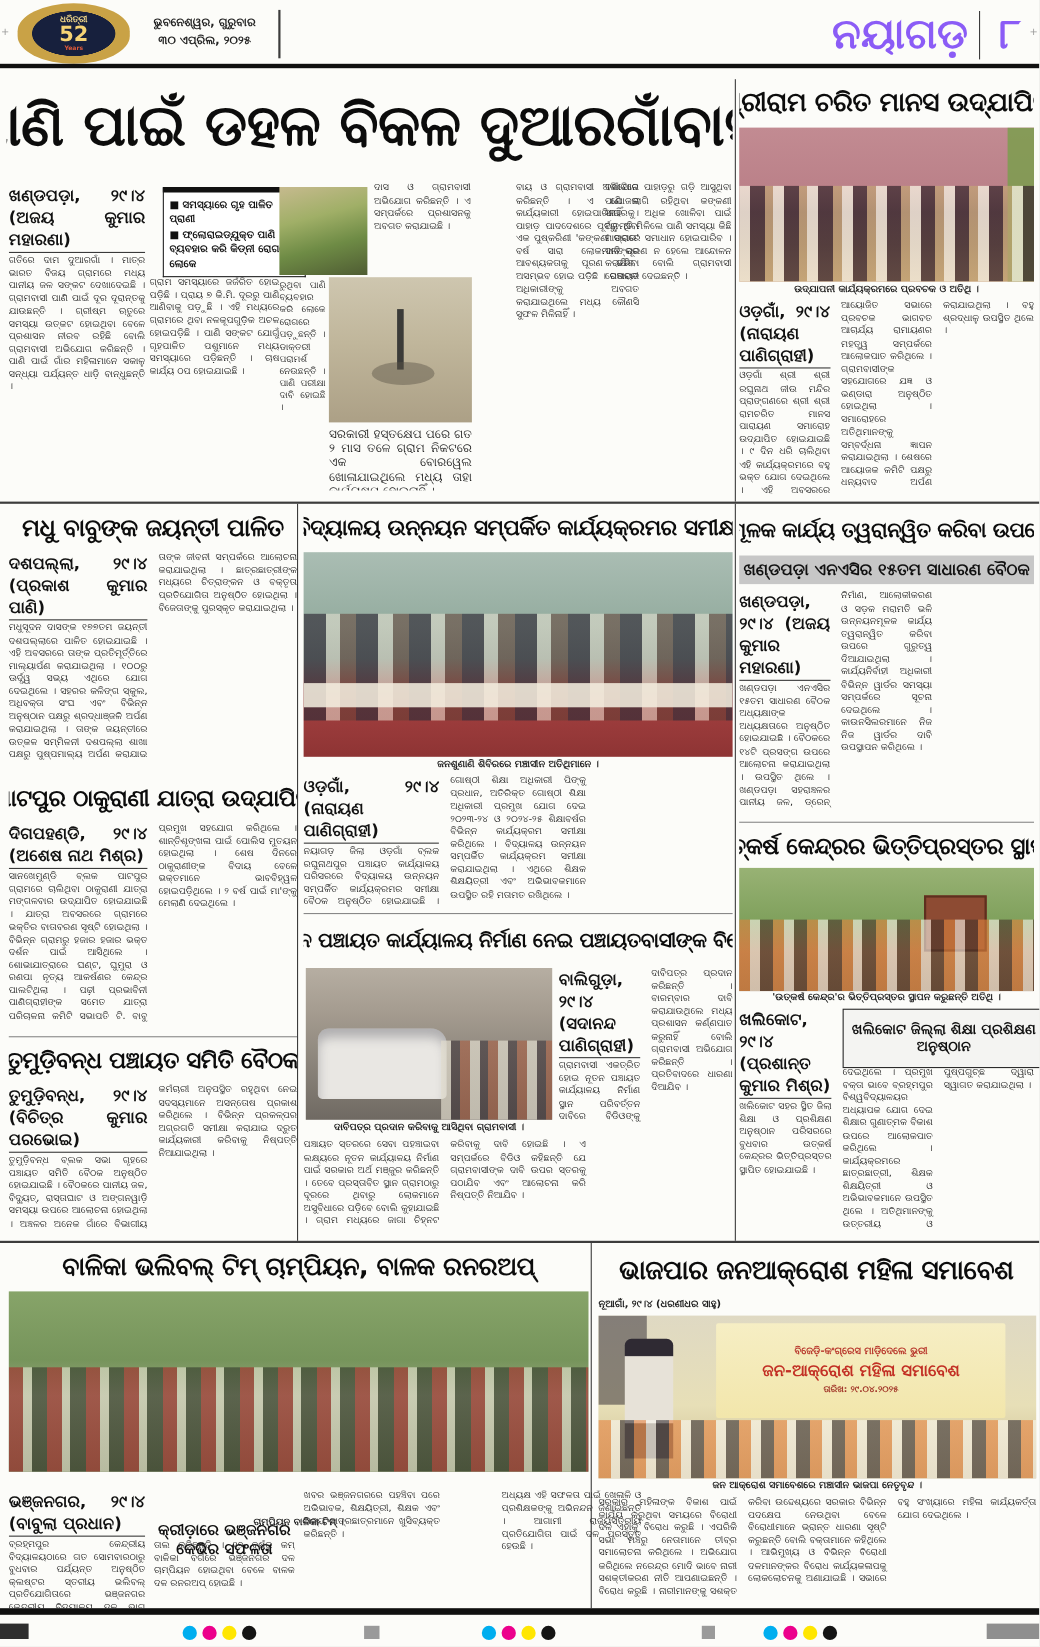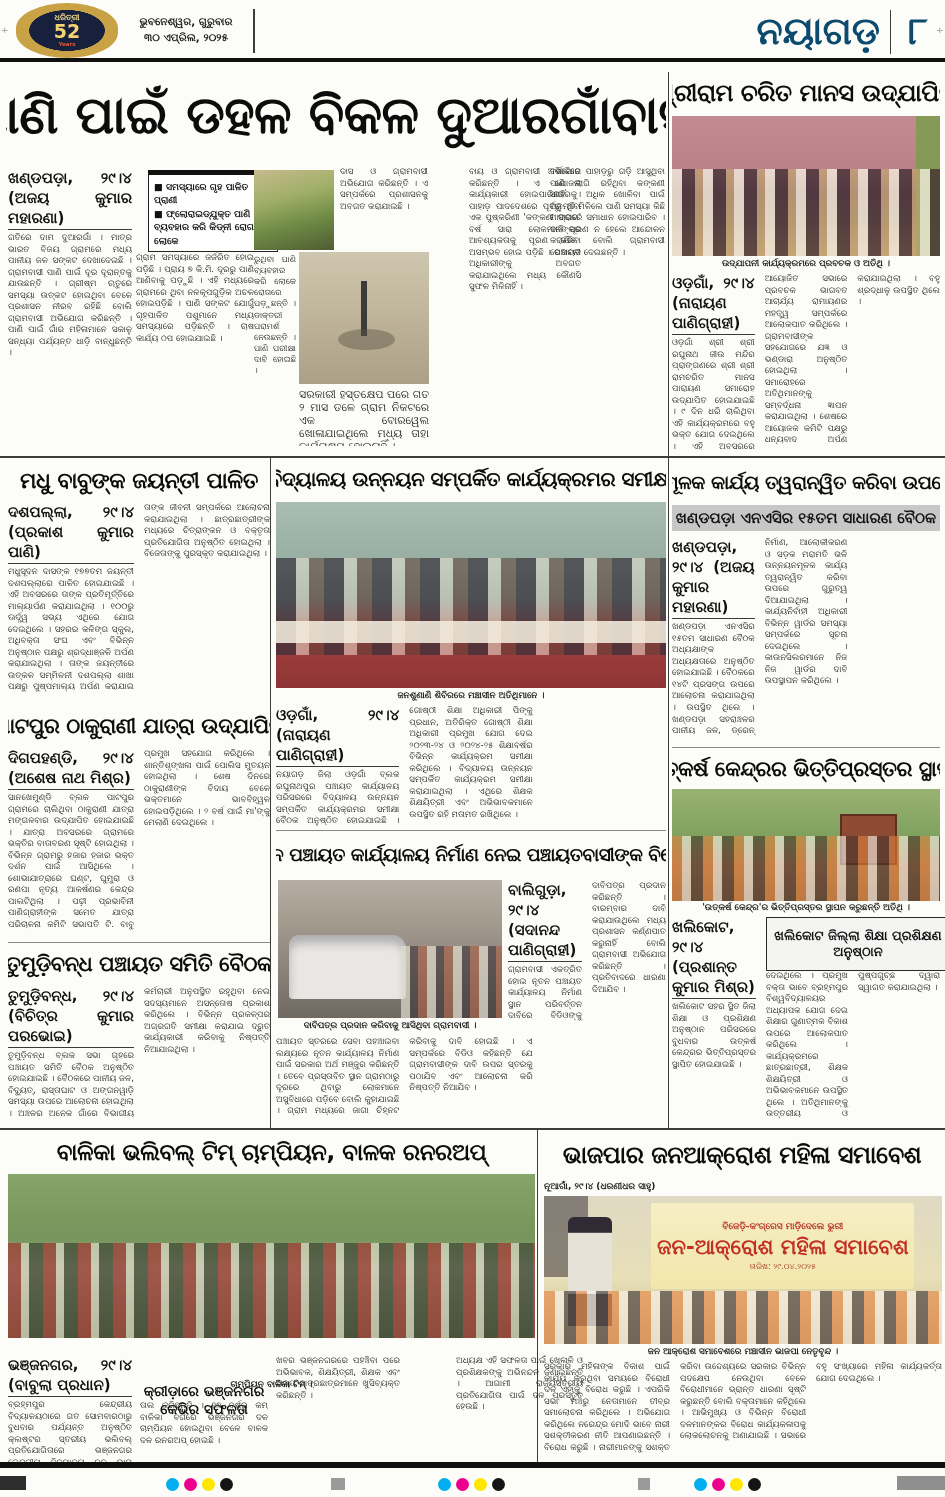--- a/index.html
+++ b/index.html
@@ -20,21 +20,21 @@
   .bullet-box{border:1px solid #222;border-top:5px solid #111;background:#fff;padding:5px 5px;font-size:9.3px;font-weight:700;line-height:1.45;color:#111;}
   .gray-subhead{background:#c7c7c7;font-weight:700;text-align:center;color:#111;display:flex;align-items:center;justify-content:center;white-space:nowrap;overflow:hidden;}
   .boxed-subhead{border:1px solid #2a2a2a;background:#f4f4f2;font-weight:700;text-align:center;color:#111;display:flex;align-items:center;justify-content:center;padding:2px 4px;}
   .plain-subhead{font-weight:700;text-align:center;color:#101010;line-height:1.25;}
   
   .logo{border-radius:50%/46%;background:radial-gradient(ellipse at center,#17203d 0 52%,#c9a246 53% 72%,#e6c878 73% 86%,#b7933f 87% 100%);display:flex;flex-direction:column;align-items:center;justify-content:center;}
   .logo .t1{font-size:8px;color:#f3d98b;font-weight:700;line-height:1;}
   .logo .t2{font-size:19px;color:#f5d374;font-weight:700;line-height:1.05;}
   .logo .t3{font-size:5.5px;color:#e05a3a;font-weight:700;line-height:1;}
   .masthead-date{font-size:10.5px;font-weight:700;text-align:center;line-height:1.55;color:#222;}
-  .edition{font-weight:700;color:#0c4a6e;}
+  .edition{font-weight:700;color:#8b5cf6;}
   .regmark{color:#9a9a9a;font-size:9px;line-height:1;}
   
   .ph-sriram{background:linear-gradient(180deg,#c28b92 0%,#bb8189 38%,#8a626a 55%,#9a7767 76%,#c7a078 100%);}
   .ph-sriram .fig{height:62%;background:repeating-linear-gradient(90deg,rgba(246,240,224,.78) 0 10px,rgba(58,40,46,.72) 10px 23px,rgba(196,166,118,.7) 23px 31px);}
   .ph-sriram .greenstrip{position:absolute;right:0;top:0;width:9%;height:100%;background:#7b9e4d;opacity:.85;}
   .ph-cow{background:linear-gradient(165deg,#c6ba8e 0%,#a0af67 35%,#6e8b45 65%,#4f5c33 100%);}
   .ph-well{background:linear-gradient(180deg,#cec6af 0%,#c0b69b 45%,#aca086 100%);}
   .ph-well .pipe{position:absolute;left:48%;top:22%;width:6px;height:42%;background:#3b3b38;}
   .ph-well .mound{position:absolute;left:30%;top:58%;width:44%;height:16%;background:rgba(90,85,70,.45);border-radius:50%;}
   .ph-school{background:linear-gradient(180deg,#aabdb3 0%,#94ac9f 36%,#80958b 52%,#a34040 72%,#8e3434 100%);}
@@ -47,22 +47,22 @@
   .ph-utkarsh .fig{height:58%;background:repeating-linear-gradient(90deg,rgba(221,131,61,.6) 0 10px,rgba(250,245,235,.6) 10px 19px,rgba(72,52,42,.6) 19px 31px);}
   .ph-utkarsh .brick{position:absolute;right:16%;top:22%;width:20%;height:42%;background:#8d4b33;border:2px solid #5e2f1e;}
   .ph-vb{background:linear-gradient(180deg,#87a469 0%,#76945b 38%,#98a57f 58%,#707f56 100%);}
   .ph-vb .fig{height:58%;background:repeating-linear-gradient(90deg,rgba(164,42,42,.62) 0 13px,rgba(242,236,221,.55) 13px 21px,rgba(42,46,36,.55) 21px 35px);}
   .ph-rally{background:linear-gradient(180deg,#dfd9c3 0%,#e7dfb7 55%,#cabb90 100%);}
   .ph-rally .curtain{position:absolute;left:0;top:0;width:11%;height:55%;background:rgba(42,36,46,.5);}
   .ph-rally .fig{height:36%;background:repeating-linear-gradient(90deg,rgba(230,122,52,.55) 0 11px,rgba(250,246,238,.6) 11px 20px,rgba(52,44,48,.6) 20px 32px);}
   .ph-rally .speaker{position:absolute;left:6%;top:14%;width:11%;height:74%;background:linear-gradient(180deg,#2f2a33 0 14%,#e7e2d8 15% 70%,#7a6f62 71% 100%);border-radius:6px 6px 0 0;}
   .banner{position:absolute;left:27%;top:5%;width:66%;height:58%;background:linear-gradient(180deg,#f6eec4,#f2e6ab);display:flex;flex-direction:column;align-items:center;justify-content:center;gap:3px;border-radius:2px;}
   .banner .b1{font-size:9px;font-weight:700;color:#b8372c;white-space:nowrap;}
-  .banner .b2{font-size:21px;font-weight:700;color:#c22f24;white-space:nowrap;}
-  .banner .b3{font-size:8px;font-weight:400;color:#a03326;white-space:nowrap;}
+  .banner .b2{font-size:15px;font-weight:700;color:#c22f24;white-space:nowrap;}
+  .banner .b3{font-size:8px;font-weight:700;color:#a03326;white-space:nowrap;}
   
   .bar-black{background:#101010;}
   .dotrow{display:flex;gap:5px;}
   .dot{width:13px;height:13px;border-radius:50%;}
   .dot.c{background:#00aeef;} .dot.m{background:#ec008c;} .dot.y{background:#ffe600;} .dot.k{background:#141414;}
   .graysq{background:#9a9a9a;}
 </style>
 </head>
 <body>
 

